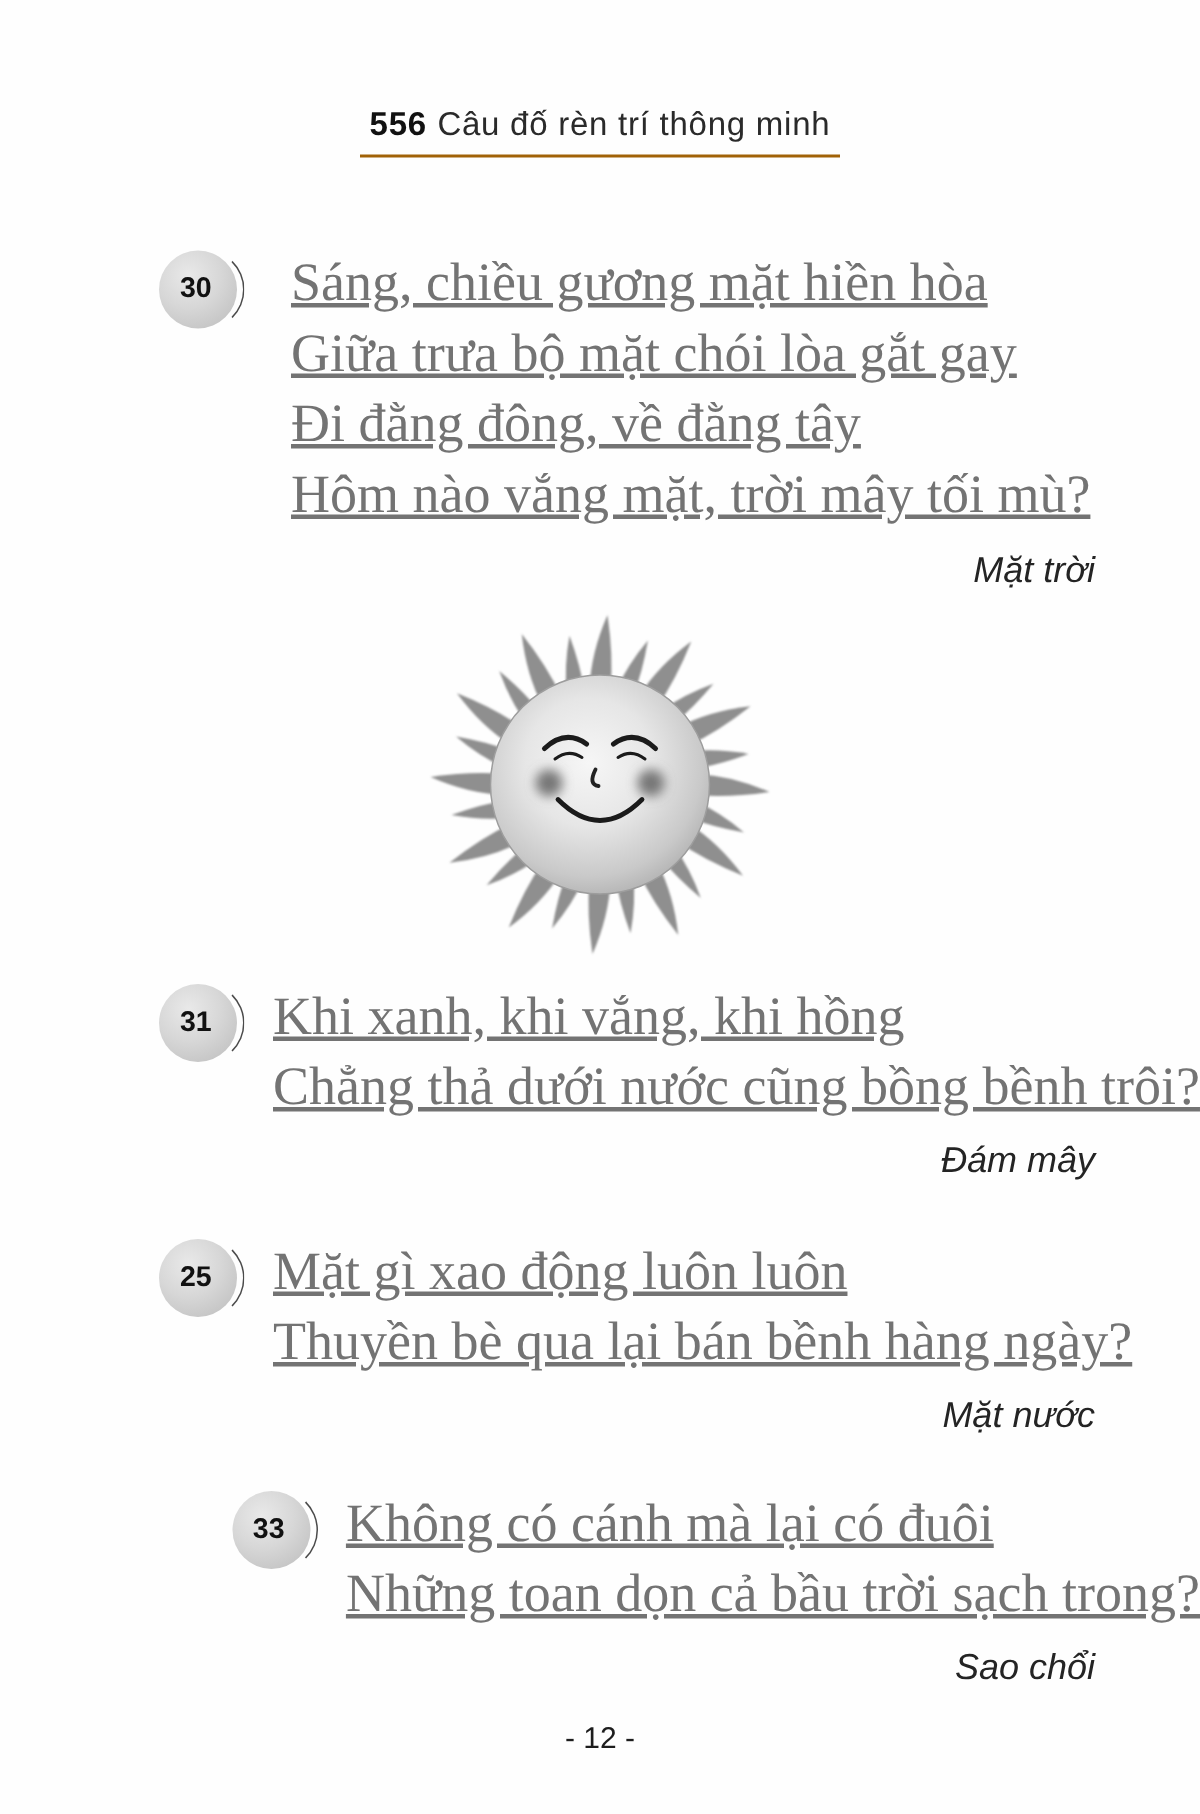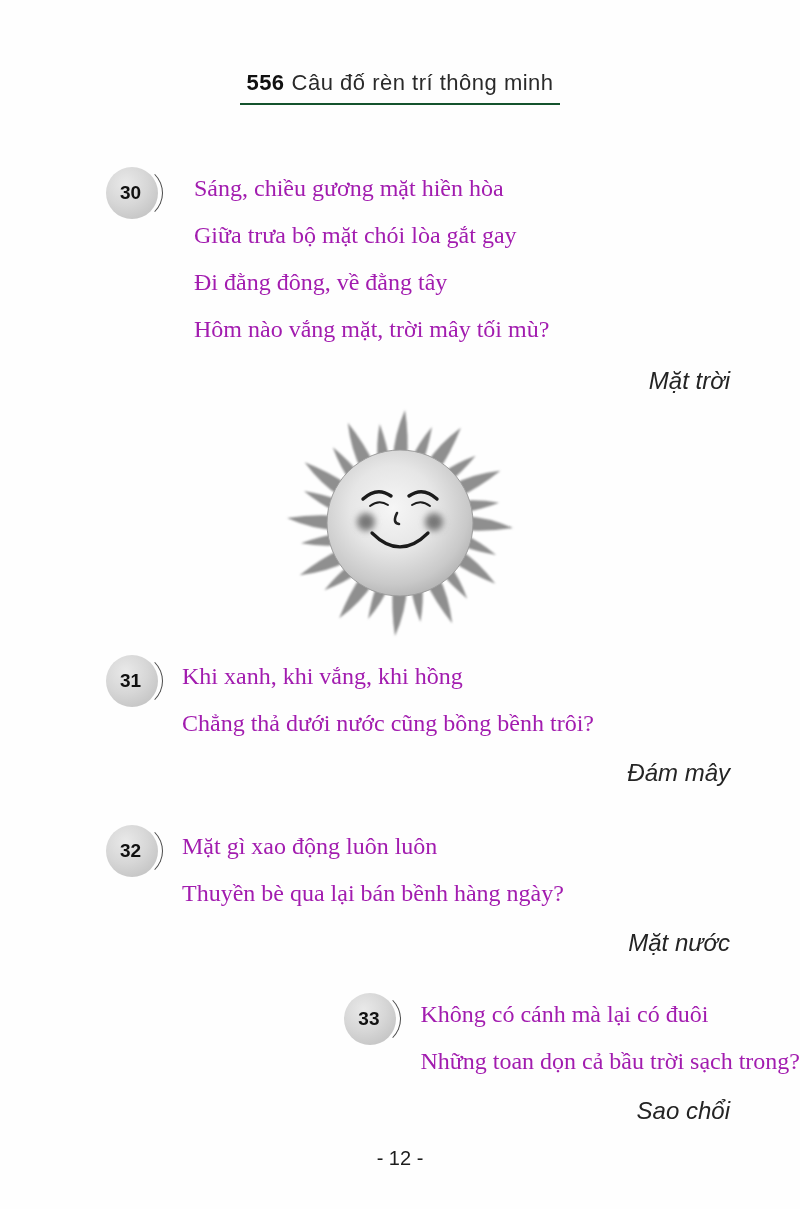--- a/index.html
+++ b/index.html
@@ -15,21 +15,21 @@
     overflow: hidden;
   }
   
   .header { text-align: center; padding-top: 70px; }
   .header-inner {
     display: inline-block;
     font-family: "Liberation Sans", sans-serif;
     font-size: 22px;
     color: #2a2a2a;
     letter-spacing: 0.5px;
-    border-bottom: 2px solid #14532d;
+    border-bottom: 2px solid #a16207;
     padding: 0 6px 7px 6px;
   }
   .header-number { font-weight: 800; color: #111; margin-right: 7px; }
   
   .riddle { display: flex; align-items: flex-start; margin-left: 106px; }
   .badge {
     position: relative;
     flex: 0 0 auto;
     width: 52px; height: 52px;
     margin-top: 2px;
@@ -41,21 +41,21 @@
   }
   .badge::after {
     content: "";
     position: absolute;
     top: -1px; bottom: -1px; left: 2px; right: -5px;
     border: 1.5px solid transparent;
     border-right-color: #4a4a4a;
     border-radius: 50%;
   }
   .badge-num { padding-right: 3px; padding-bottom: 1px; }
-  .verse { margin-left: 24px; font-size: 24px; line-height: 47px; color: #a21caf; }
+  .verse { margin-left: 24px; font-size: 36px; line-height: 47px; color: #737373; text-decoration: underline; }
   .verse span { display: block; white-space: nowrap; }
   .answer {
     text-align: right;
     margin-right: 70px;
     font-family: "Liberation Sans", sans-serif;
     font-style: italic;
     font-size: 24px;
     color: #242424;
     line-height: 32px;
   }
@@ -173,21 +173,21 @@
     </div>
     <div class="verse">
       <span>Khi xanh, khi vắng, khi hồng</span>
       <span>Chẳng thả dưới nước cũng bồng bềnh trôi?</span>
     </div>
   </div>
   <div class="answer answer-31">Đám mây</div>
 
   <div class="riddle riddle-32">
     <div class="badge">
-      <span class="badge-num">32</span>
+      <span class="badge-num">25</span>
     </div>
     <div class="verse">
       <span>Mặt gì xao động luôn luôn</span>
       <span>Thuyền bè qua lại bán bềnh hàng ngày?</span>
     </div>
   </div>
   <div class="answer answer-32">Mặt nước</div>
 
   <div class="riddle riddle-33">
     <div class="badge">

